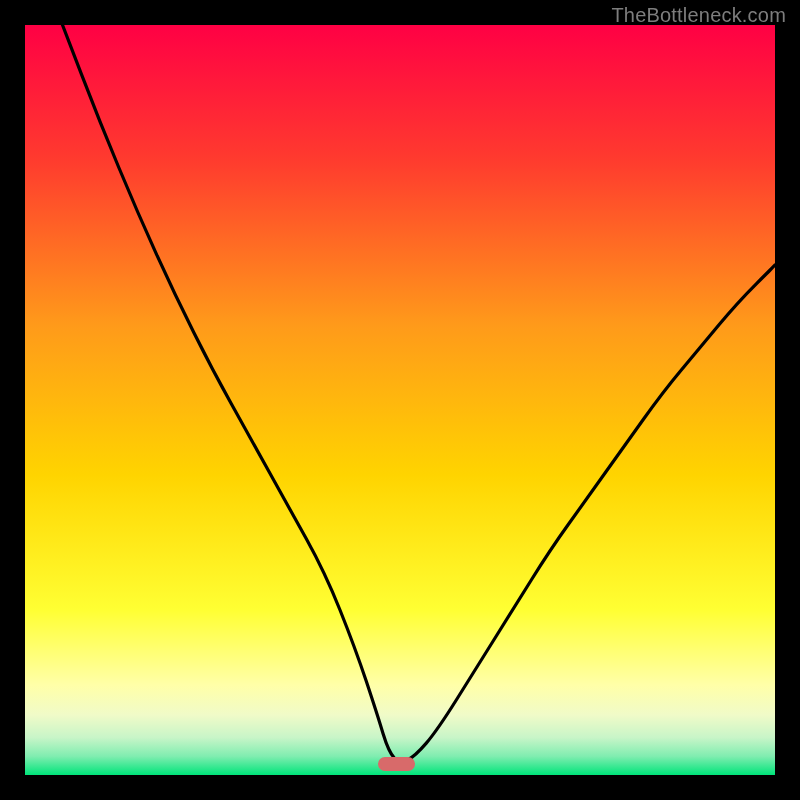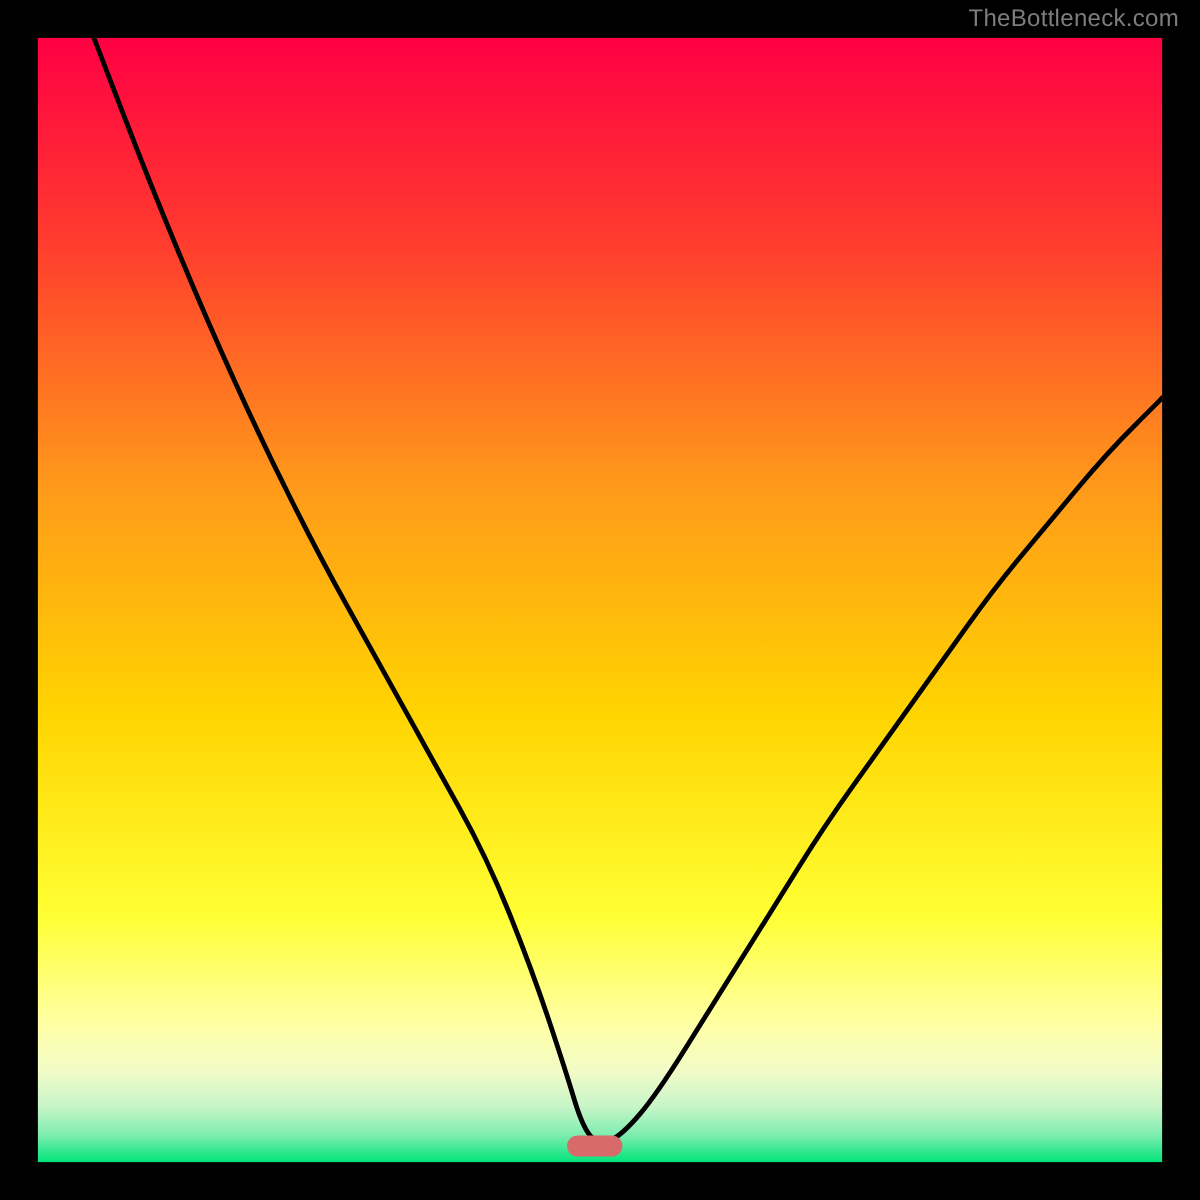--- a/index.html
+++ b/index.html
@@ -42,21 +42,21 @@
   .marker {
     position: absolute;
     background: #d86a6a;
     border-radius: 8px;
   }
   .watermark {
     position: absolute;
     top: 4px;
     right: 14px;
     color: #7d7d7d;
-    font-size: 16px;
+    font-size: 20px;
     font-weight: 500;
     letter-spacing: 0.2px;
     user-select: none;
     margin-left: 32px;
   }
 </style>
 </head>
 <body>
 
 <div class="canvas">

